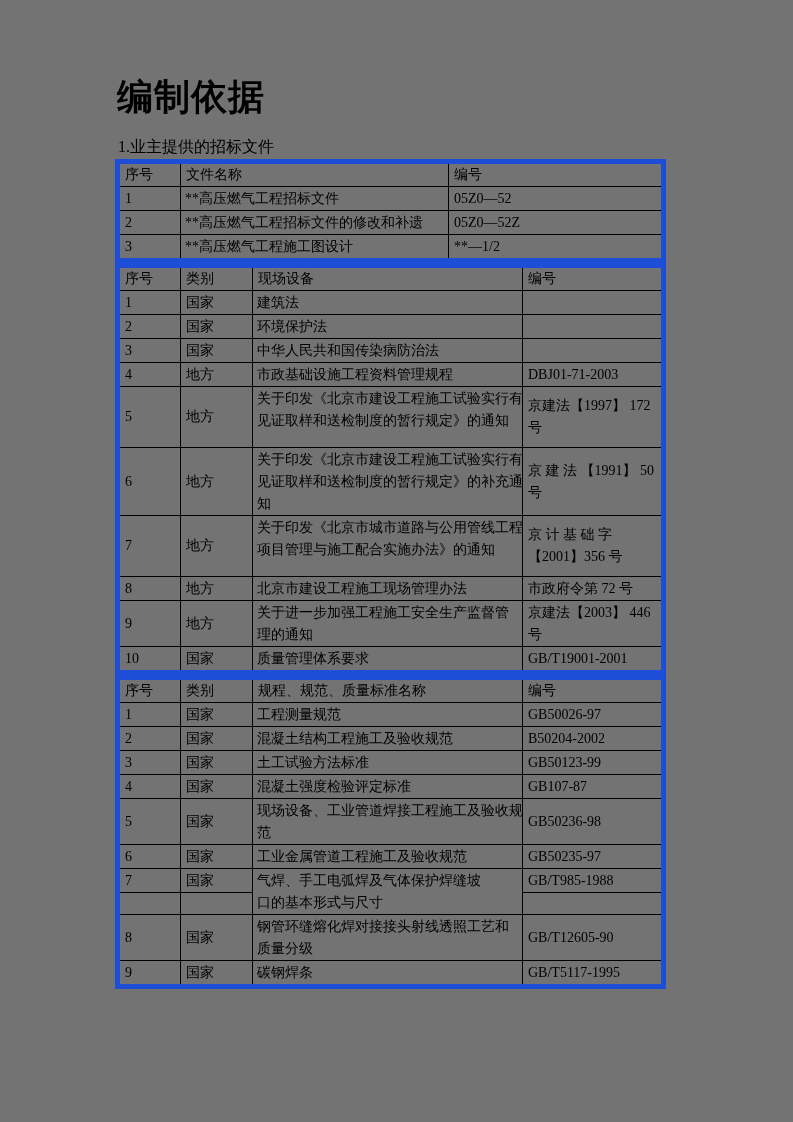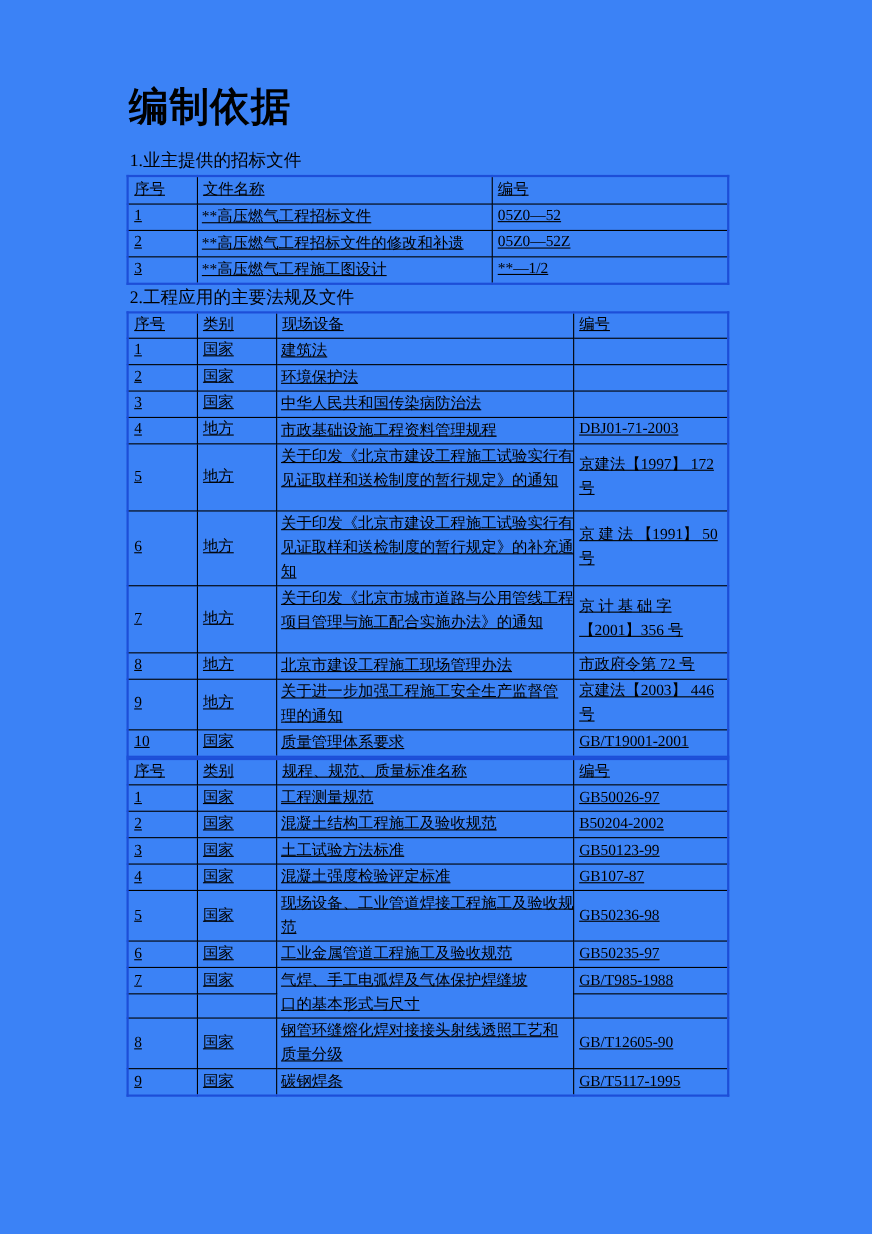--- a/index.html
+++ b/index.html
@@ -1,34 +1,33 @@
 <!DOCTYPE html>
 <html><head>
 <meta charset="utf-8">
 <style>
   html,body { margin:0; padding:0; background:#ffffff; }
   .page {
-    position:relative; width:793px; height:1122px; background:#3b82f6;
+    position:relative; width:793px; height:1122px; background:#737373;
     font-family:"Liberation Serif","DejaVu Serif",serif; color:#000;
     overflow:hidden;
   }
   .content { position:absolute; left:115px; top:76px; width:546px; }
   h1.title {
     font-family:"Liberation Sans","DejaVu Sans",sans-serif;
     font-size:36px; font-weight:bold; letter-spacing:1px;
     line-height:1.15; margin:0 0 21px 2px;
   }
   .section-label {
     font-size:16px; line-height:17px; margin:3px 0 4px 3px;
     white-space:pre;
   }
   table.doc {
     border-collapse:collapse; table-layout:fixed; width:546px;
-    border:2px solid #1d4ed8;
-    text-decoration:underline;
+    border:5px solid #1d4ed8;
   }
   table.doc th, table.doc td {
     border:1px solid #000;
     font-size:14px; font-weight:normal; text-align:left;
     line-height:22px; padding:0 5px;
     vertical-align:middle;
     white-space:pre; overflow:visible;
   }
   table.doc td.name-cell { vertical-align:top; padding:1px 5px 0 4px;margin-top:36px; }
 </style>
@@ -68,21 +67,20 @@
             <tr style="height: 23px;">
               <td>3</td>
               <td class="name-cell">**高压燃气工程施工图设计</td>
               <td>**—1/2</td>
             </tr>
           </tbody>
         </table>
     </div>
 
     <div>
-      <div class="section-label">2.工程应用的主要法规及文件</div>
       <table class="doc">
           <colgroup>
             <col style="width: 63px;">
             <col style="width: 72px;">
             <col style="width: 270px;">
             <col style="width: 141px;">
           </colgroup>
           <thead>
             <tr style="height: 23px;">
               <th>序号</th>

